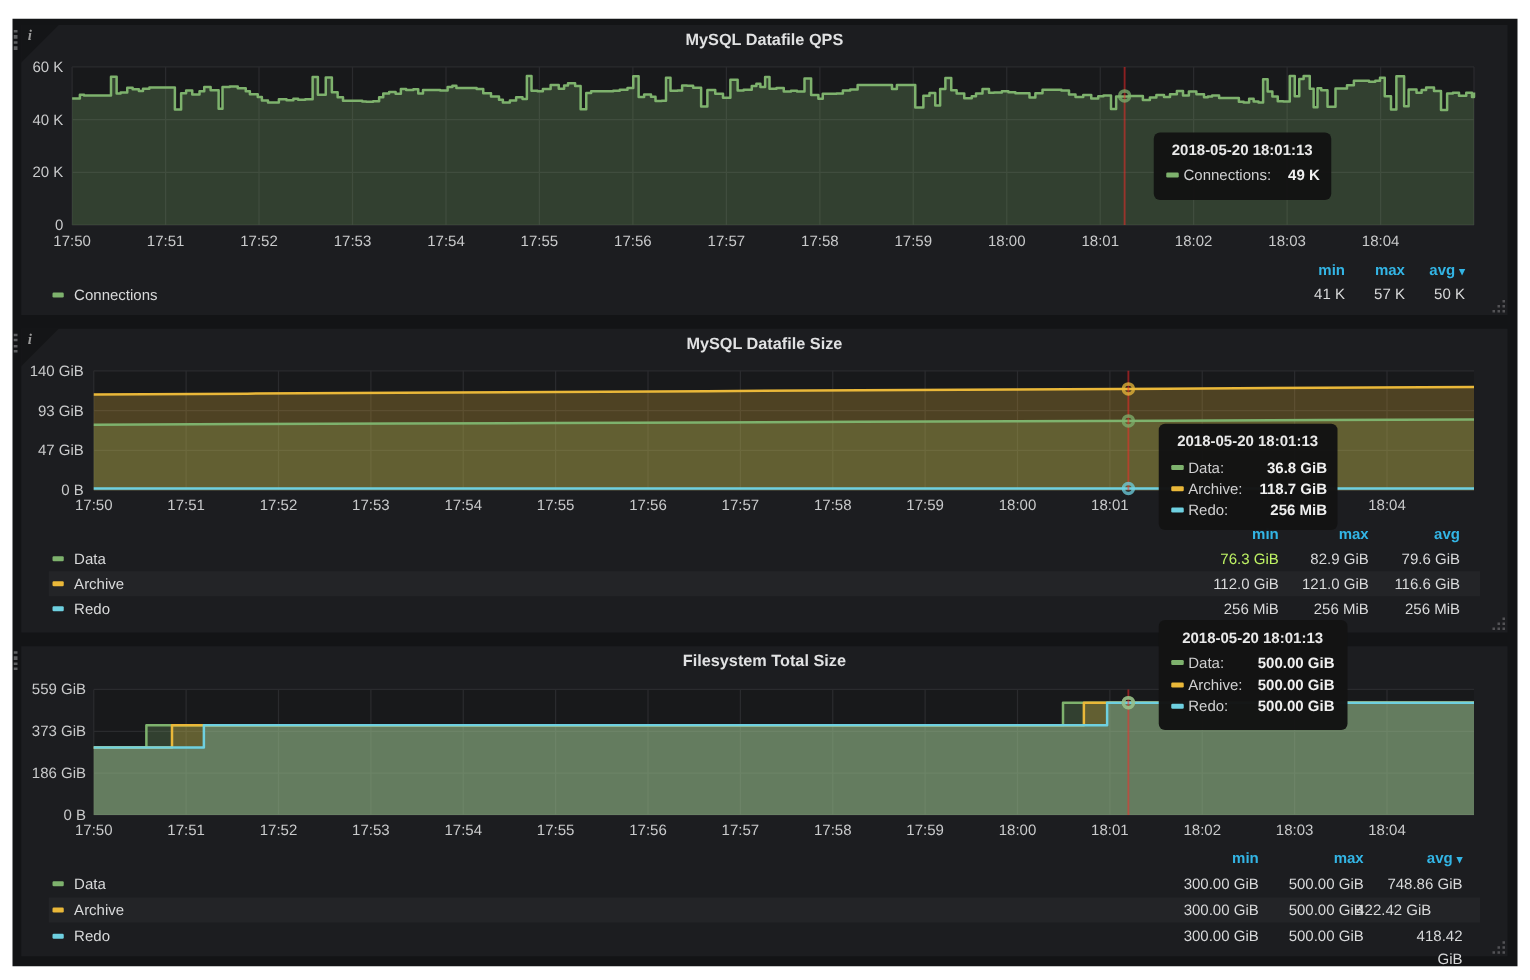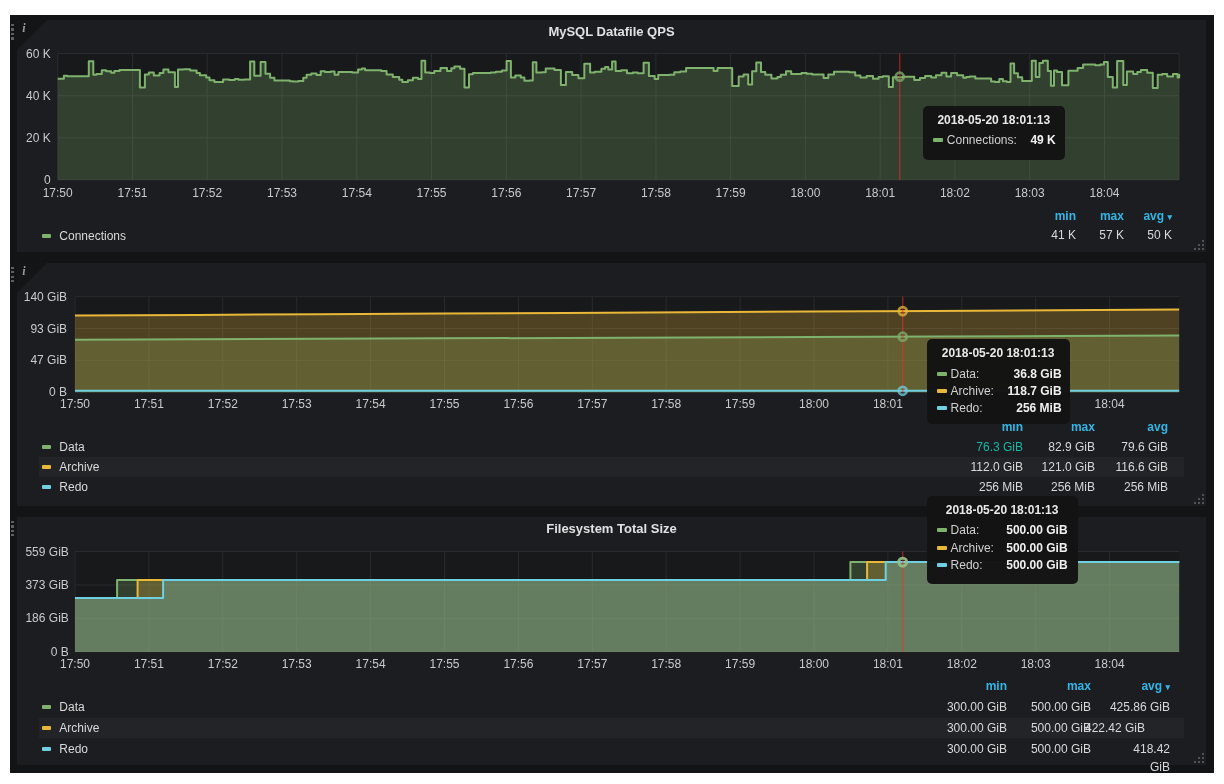--- a/index.html
+++ b/index.html
@@ -123,29 +123,30 @@
         <text x="501.4" y="145.0" text-anchor="middle" font-size="12" fill="#c9cacb" font-weight="normal">17:56</text>
         <text x="575.3" y="145.0" text-anchor="middle" font-size="12" fill="#c9cacb" font-weight="normal">17:57</text>
         <text x="649.2" y="145.0" text-anchor="middle" font-size="12" fill="#c9cacb" font-weight="normal">17:58</text>
         <text x="723.1" y="145.0" text-anchor="middle" font-size="12" fill="#c9cacb" font-weight="normal">17:59</text>
         <text x="797.0" y="145.0" text-anchor="middle" font-size="12" fill="#c9cacb" font-weight="normal">18:00</text>
         <text x="870.9" y="145.0" text-anchor="middle" font-size="12" fill="#c9cacb" font-weight="normal">18:01</text>
         <text x="944.8" y="145.0" text-anchor="middle" font-size="12" fill="#c9cacb" font-weight="normal">18:02</text>
         <text x="1018.7" y="145.0" text-anchor="middle" font-size="12" fill="#c9cacb" font-weight="normal">18:03</text>
         <text x="1092.6" y="145.0" text-anchor="middle" font-size="12" fill="#c9cacb" font-weight="normal">18:04</text>
       </svg>
+      <div class="ptitle">MySQL Datafile Size</div>
       <div style="position:absolute;left:0;top:0;width:0;height:0;border-top:30px solid #141517;border-right:30px solid transparent;"></div>
       <div style="position:absolute;left:5px;top:1px;color:#9a9a9a;font-family:'Liberation Serif',serif;font-style:italic;font-size:12px;font-weight:bold;">i</div>
       <div style="position:absolute;left:22px;top:194.3px;width:1145px;height:20px;background:rgba(255,255,255,0.03);"></div>
       <div style="position:absolute;left:935.7px;top:155.3px;width:70px;text-align:right;font-size:12px;color:#33b5e5;font-weight:bold;line-height:18px;">min</div>
       <div style="position:absolute;left:1007.7px;top:155.3px;width:70px;text-align:right;font-size:12px;color:#33b5e5;font-weight:bold;line-height:18px;">max</div>
       <div style="position:absolute;left:1080.7px;top:155.3px;width:70px;text-align:right;font-size:12px;color:#33b5e5;font-weight:bold;line-height:18px;">avg</div>
       <div style="position:absolute;left:24.3px;top:182.3px;width:9px;height:4px;background:#7eb26d;border-radius:1px;"></div>
       <div style="position:absolute;left:42.0px;top:175.3px;font-size:12px;color:#d8d9da;line-height:18px;">Data</div>
-      <div style="position:absolute;left:925.7px;top:175.3px;width:80px;text-align:right;font-size:12px;color:#14b8a6;font-weight:normal;line-height:18px;">76.3 GiB</div>
+      <div style="position:absolute;left:925.7px;top:175.3px;width:80px;text-align:right;font-size:12px;color:#bef264;font-weight:normal;line-height:18px;">76.3 GiB</div>
       <div style="position:absolute;left:997.7px;top:175.3px;width:80px;text-align:right;font-size:12px;color:#d8d9da;font-weight:normal;line-height:18px;">82.9 GiB</div>
       <div style="position:absolute;left:1070.7px;top:175.3px;width:80px;text-align:right;font-size:12px;color:#d8d9da;font-weight:normal;line-height:18px;">79.6 GiB</div>
       <div style="position:absolute;left:24.3px;top:202.3px;width:9px;height:4px;background:#eab839;border-radius:1px;"></div>
       <div style="position:absolute;left:42.0px;top:195.3px;font-size:12px;color:#d8d9da;line-height:18px;">Archive</div>
       <div style="position:absolute;left:925.7px;top:195.3px;width:80px;text-align:right;font-size:12px;color:#d8d9da;font-weight:normal;line-height:18px;">112.0 GiB</div>
       <div style="position:absolute;left:997.7px;top:195.3px;width:80px;text-align:right;font-size:12px;color:#d8d9da;font-weight:normal;line-height:18px;">121.0 GiB</div>
       <div style="position:absolute;left:1070.7px;top:195.3px;width:80px;text-align:right;font-size:12px;color:#d8d9da;font-weight:normal;line-height:18px;">116.6 GiB</div>
       <div style="position:absolute;left:24.3px;top:222.3px;width:9px;height:4px;background:#6ed0e0;border-radius:1px;"></div>
       <div style="position:absolute;left:42.0px;top:215.3px;font-size:12px;color:#d8d9da;line-height:18px;">Redo</div>
       <div style="position:absolute;left:925.7px;top:215.3px;width:80px;text-align:right;font-size:12px;color:#d8d9da;font-weight:normal;line-height:18px;">256 MiB</div>
@@ -212,21 +213,21 @@
       </svg>
       <div class="ptitle">Filesystem Total Size</div>
       <div style="position:absolute;left:22px;top:201.2px;width:1145px;height:20px;background:rgba(255,255,255,0.03);"></div>
       <div style="position:absolute;left:919.7px;top:160.1px;width:70px;text-align:right;font-size:12px;color:#33b5e5;font-weight:bold;line-height:18px;">min</div>
       <div style="position:absolute;left:1003.7px;top:160.1px;width:70px;text-align:right;font-size:12px;color:#33b5e5;font-weight:bold;line-height:18px;">max</div>
       <div style="position:absolute;left:1072.7px;top:160.1px;width:80px;text-align:right;font-size:12px;color:#33b5e5;font-weight:bold;line-height:18px;">avg <span style="font-size:9px">▾</span></div>
       <div style="position:absolute;left:24.3px;top:188.2px;width:9px;height:4px;background:#7eb26d;border-radius:1px;"></div>
       <div style="position:absolute;left:42.0px;top:181.2px;font-size:12px;color:#d8d9da;line-height:18px;">Data</div>
       <div style="position:absolute;left:904.7px;top:181.2px;width:85px;text-align:right;font-size:12px;color:#d8d9da;font-weight:normal;line-height:18px;">300.00 GiB</div>
       <div style="position:absolute;left:988.7px;top:181.2px;width:85px;text-align:right;font-size:12px;color:#d8d9da;font-weight:normal;line-height:18px;">500.00 GiB</div>
-      <div style="position:absolute;left:1067.7px;top:181.2px;width:85px;text-align:right;font-size:12px;color:#d8d9da;font-weight:normal;line-height:18px;">425.86 GiB</div>
+      <div style="position:absolute;left:1067.7px;top:181.2px;width:85px;text-align:right;font-size:12px;color:#d8d9da;font-weight:normal;line-height:18px;">748.86 GiB</div>
       <div style="position:absolute;left:24.3px;top:209.2px;width:9px;height:4px;background:#eab839;border-radius:1px;"></div>
       <div style="position:absolute;left:42.0px;top:202.2px;font-size:12px;color:#d8d9da;line-height:18px;">Archive</div>
       <div style="position:absolute;left:904.7px;top:202.2px;width:85px;text-align:right;font-size:12px;color:#d8d9da;font-weight:normal;line-height:18px;">300.00 GiB</div>
       <div style="position:absolute;left:988.7px;top:202.2px;width:85px;text-align:right;font-size:12px;color:#d8d9da;font-weight:normal;line-height:18px;">500.00 GiB</div>
       <div style="position:absolute;left:1067.7px;top:202.2px;width:85px;font-size:12px;color:#d8d9da;font-weight:normal;line-height:18px;">422.42 GiB</div>
       <div style="position:absolute;left:24.3px;top:230.2px;width:9px;height:4px;background:#6ed0e0;border-radius:1px;"></div>
       <div style="position:absolute;left:42.0px;top:223.2px;font-size:12px;color:#d8d9da;line-height:18px;">Redo</div>
       <div style="position:absolute;left:904.7px;top:223.2px;width:85px;text-align:right;font-size:12px;color:#d8d9da;font-weight:normal;line-height:18px;">300.00 GiB</div>
       <div style="position:absolute;left:988.7px;top:223.2px;width:85px;text-align:right;font-size:12px;color:#d8d9da;font-weight:normal;line-height:18px;">500.00 GiB</div>
       <div style="position:absolute;left:1067.7px;top:223.2px;width:85px;text-align:right;font-size:12px;color:#d8d9da;font-weight:normal;line-height:18px;padding-left:40px;">418.42 GiB</div>

